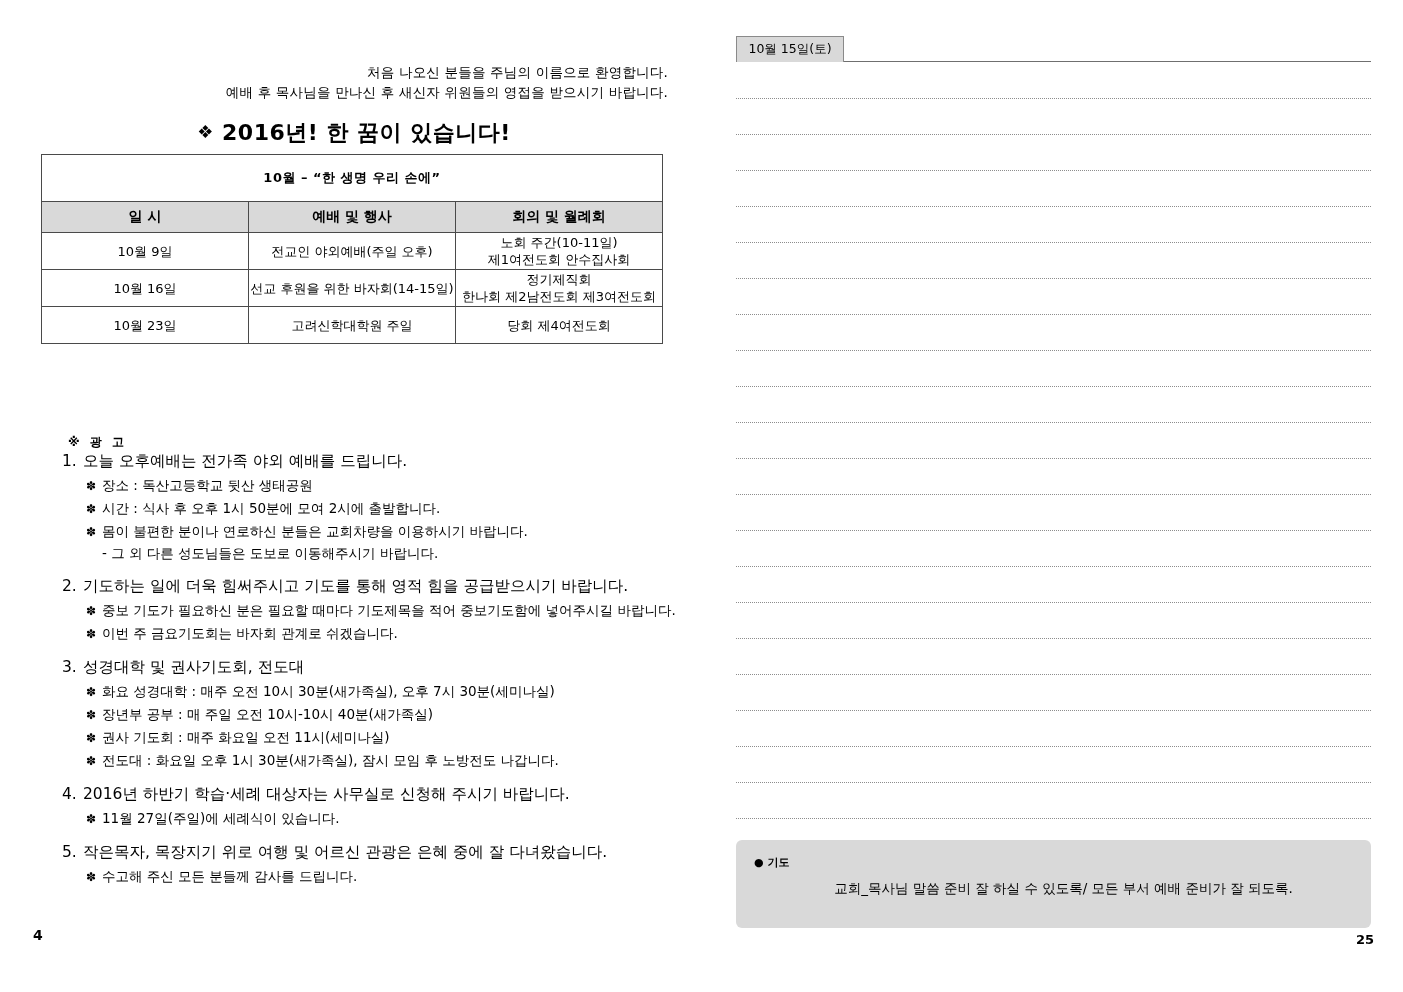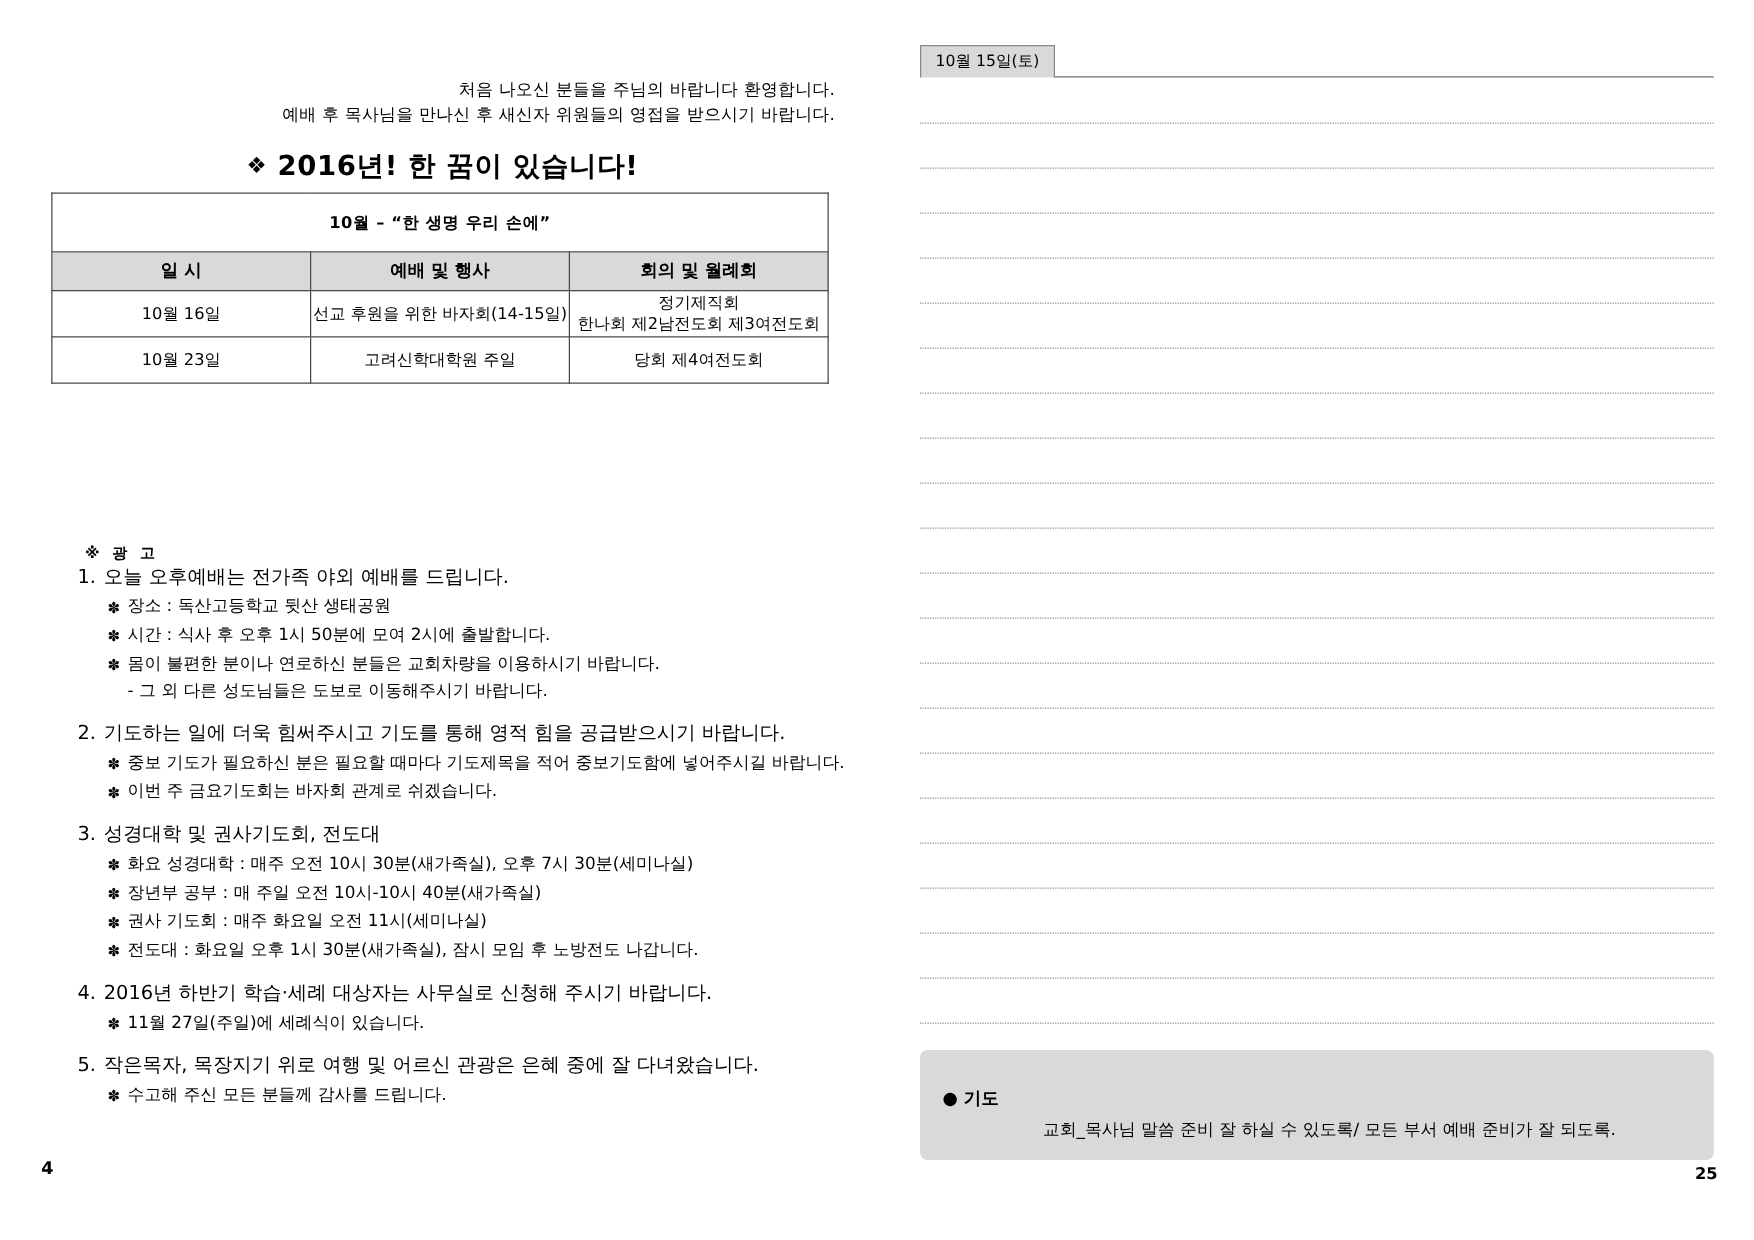--- a/index.html
+++ b/index.html
@@ -202,24 +202,23 @@
     left: 28px;
     top: 840px;
     width: 635px;
     height: 88px;
     background: #d9d9d9;
     border-radius: 6px;
     box-sizing: border-box;
     padding: 13px 18px 0 18px;
   }
   .prayer-title {
-    font-size: 14px;
+    font-size: 11px;
     font-weight: bold;
     line-height: 20px;
-    margin-top: 16px;
   }
   .prayer-text {
     font-size: 13.5px;
     line-height: 20px;
     padding-left: 20px;
     margin-top: 5px;
     text-align: center;
   }
   .page-num-right {
     position: absolute;
@@ -230,39 +229,47 @@
   }
 </style>
 </head>
 <body>
 
 <div class="page">
 
   <div class="left-page">
 
     <div class="welcome">
-      <div>처음 나오신 분들을 주님의 바랍니다 환영합니다.</div>
+      <div>처음 나오신 분들을 주님의 이름으로 환영합니다.</div>
       <div>예배 후 목사님을 만나신 후 새신자 위원들의 영접을 받으시기 바랍니다.</div>
     </div>
 
     <div class="vision-title">
       <span class="diamond">❖</span>
       <span>2016년! 한 꿈이 있습니다!</span>
     </div>
 
     <div class="sched-wrap">
       <table class="sched">
         <tbody>
             <tr>
           <td class="sched-head" colspan="3">10월 – “한 생명 우리 손에”</td>
         </tr>
         <tr class="sched-cols">
           <td class="col-date">일    시</td>
           <td class="col-event">예배 및 행사</td>
           <td class="col-meeting">회의 및 월례회</td>
+        </tr>
+        <tr class="sched-row">
+          <td class="col-date">10월 9일</td>
+          <td class="col-event">전교인 야외예배(주일 오후)</td>
+          <td class="col-meeting">
+            <div class="cell-two-lines">노회 주간(10-11일)</div>
+            <div class="cell-two-lines">제1여전도회 안수집사회</div>
+          </td>
         </tr>
         <tr class="sched-row">
           <td class="col-date">10월 16일</td>
           <td class="col-event">선교 후원을 위한 바자회(14-15일)</td>
           <td class="col-meeting">
             <div class="cell-two-lines">정기제직회</div>
             <div class="cell-two-lines">한나회 제2남전도회 제3여전도회</div>
           </td>
         </tr>
         <tr class="sched-row">

